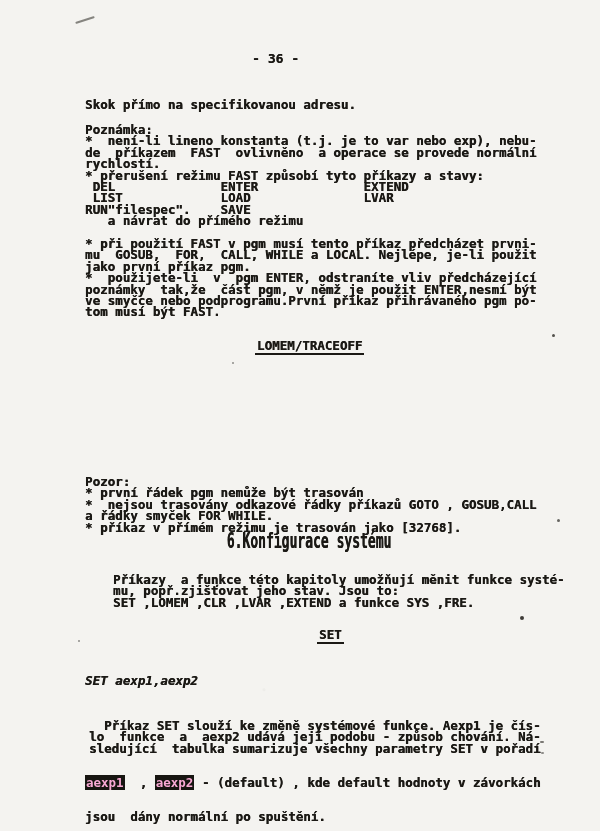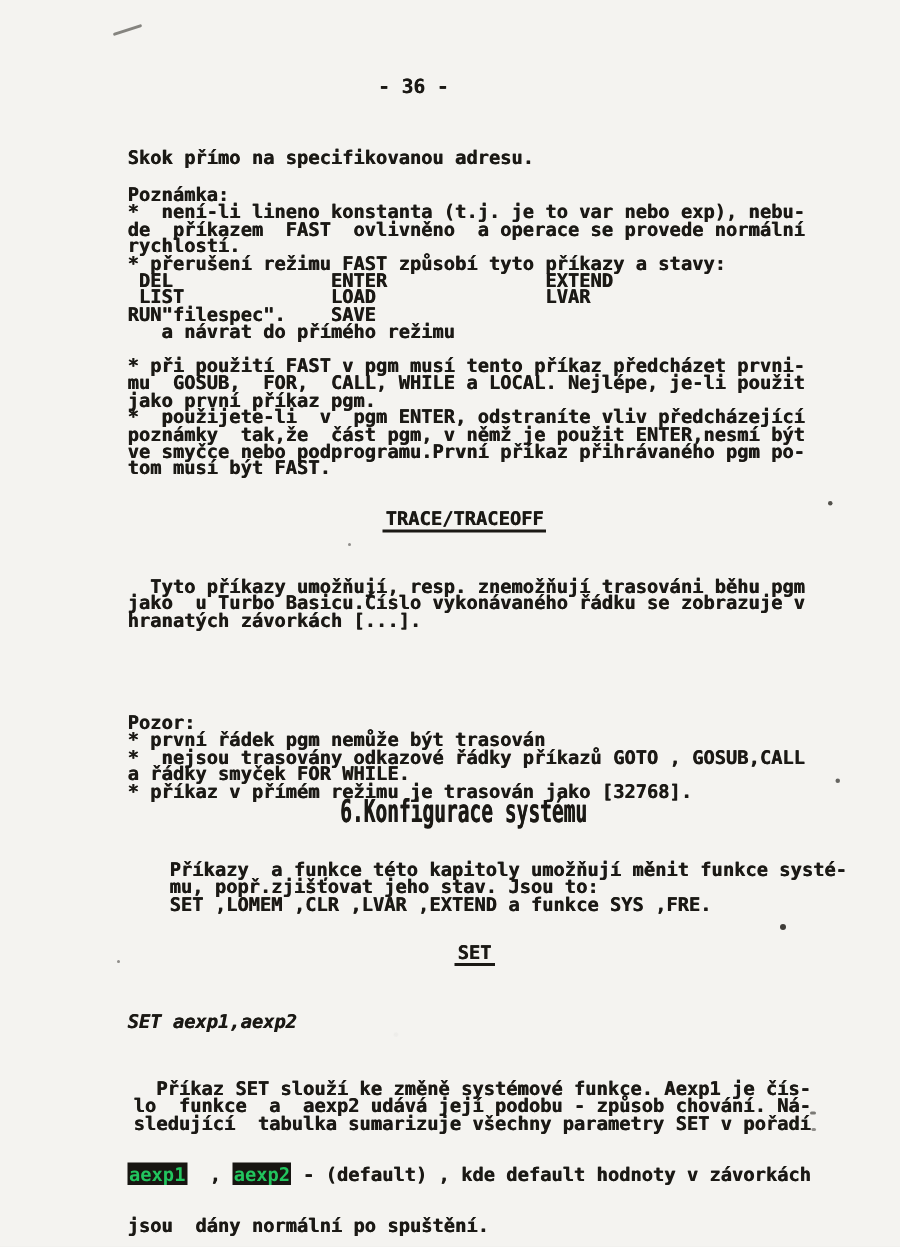--- a/index.html
+++ b/index.html
@@ -38,25 +38,25 @@
   .traceblock{top:385px;left:85px;}
   .pozorblock{top:432px;left:85px;margin-top:44px;}
   .chapter-h{
     top:530px;left:309px;
     font-size:21px;line-height:22px;
     transform:translateX(-50%) scaleX(0.62);
     transform-origin:center top;
     text-shadow:0.5px 0 0 currentColor;
   }
   .chapterintro{top:574px;left:85px;margin-left:28px;}
-  .set-h{top:629px;left:303px;}
+  .set-h{top:629px;left:317px;}
   .setsyntax{top:675px;left:85px;font-style:italic;}
   .setpara{top:697px;left:85px;}
   .inv{
-    background:#171511;color:#22c55e;
+    background:#171511;color:#f9a8d4;
     text-shadow:none;
     padding:0 1px;
   }
   .speck{position:absolute;background:#2a2823;border-radius:50%;}
   .sp1{left:75px;top:19px;width:20px;height:2px;border-radius:1px;transform:rotate(-18deg);opacity:.55;}
   .sp2{left:552px;top:334px;width:3px;height:3px;opacity:.8;}
   .sp3{left:557px;top:519px;width:3px;height:3px;opacity:.7;}
   .sp4{left:520px;top:616px;width:4px;height:4px;opacity:.9;}
   .sp5{left:232px;top:362px;width:2px;height:2px;opacity:.5;}
   .sp6{left:540px;top:741px;width:4px;height:2px;border-radius:1px;opacity:.6;}
@@ -83,25 +83,22 @@
   <pre class="txt noteblock">Poznámka:
 *  není-li lineno konstanta (t.j. je to var nebo exp), nebu-
 de  příkazem  FAST  ovlivněno  a operace se provede normální
 rychlostí.
 * přerušení režimu FAST způsobí tyto příkazy a stavy:
  DEL              ENTER              EXTEND
  LIST             LOAD               LVAR
 RUN"filespec".    SAVE
    a návrat do přímého režimu</pre>
 
-  <pre class="txt trace-h h-underline">TRACE/TRACEOFF</pre>
+  <pre class="txt trace-h h-underline">LOMEM/TRACEOFF</pre>
 
-  <pre class="txt traceblock">  Tyto příkazy umožňují, resp. znemožňují trasováni běhu pgm
-jako  u Turbo Basicu.Číslo vykonávaného řádku se zobrazuje v
-hranatých závorkách [...].</pre>
 
   <pre class="txt pozorblock">Pozor:
 * první řádek pgm nemůže být trasován
 *  nejsou trasovány odkazové řádky příkazů GOTO , GOSUB,CALL
 a řádky smyček FOR WHILE.
 * příkaz v přímém režimu je trasován jako [32768].</pre>
 
   <pre class="txt chapter-h">6.Konfigurace systému</pre>
 
   <pre class="txt chapterintro">Příkazy  a funkce této kapitoly umožňují měnit funkce systé-

